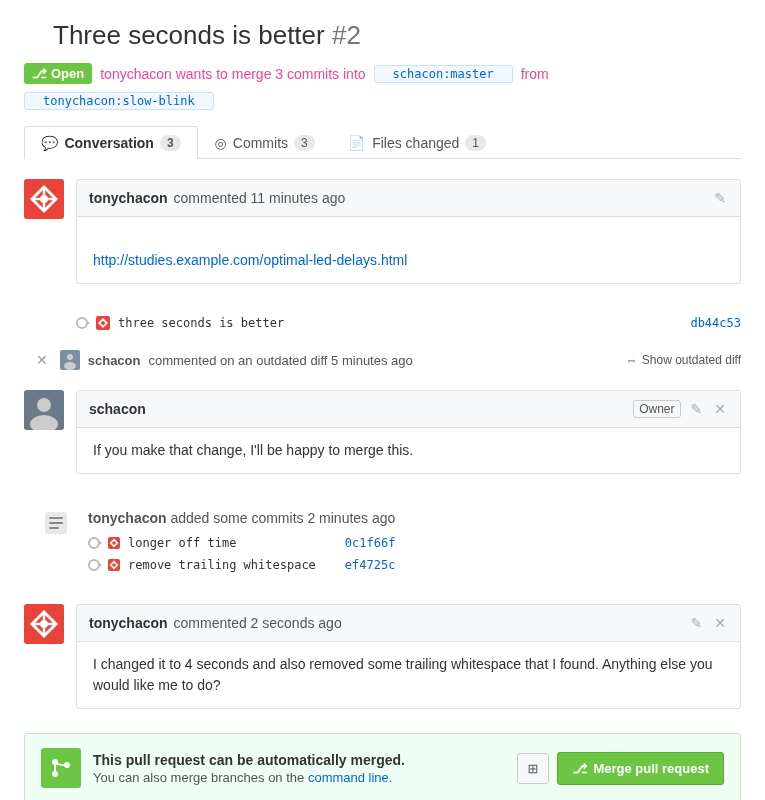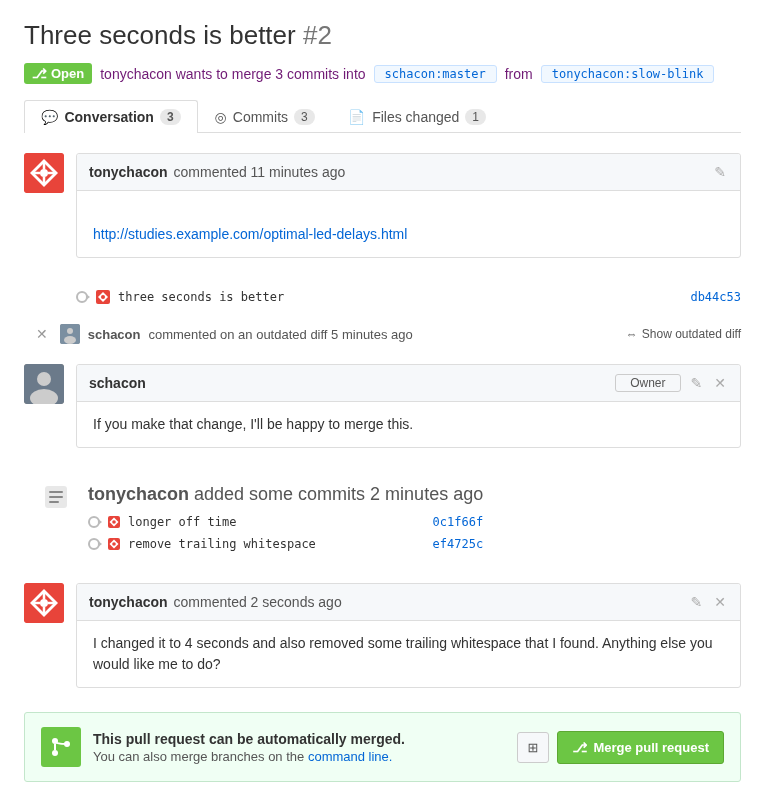--- a/index.html
+++ b/index.html
@@ -12,20 +12,21 @@
       min-height: 800px;
       padding: 20px 24px;
     }
 
     
     .page-title {
       font-size: 26px;
       font-weight: 300;
       color: #333;
       margin-bottom: 12px;
+      margin-left: 29px;
     }
     .page-title .issue-num {
       color: #767676;
       font-weight: 300;
     }
 
     
     .status-bar {
       display: flex;
       align-items: center;
@@ -39,27 +40,27 @@
       border-radius: 3px;
       padding: 3px 8px;
       font-size: 13px;
       font-weight: 600;
       display: inline-flex;
       align-items: center;
       gap: 4px;
     }
     .status-text {
       font-size: 14px;
-      color: #701a75;
+      color: #ec4899;
     }
     .branch-tag {
       background: #f1f8ff;
       border: 1px solid #c8e1ff;
       border-radius: 3px;
-      padding: 1px 10px;
+      padding: 1px 18px;
       font-size: 12px;
       font-family: "SFMono-Regular", Consolas, monospace;
       color: #0366d6;
       text-align: center;
     }
 
     
     .tabs {
       display: flex;
       border-bottom: 1px solid #ddd;
@@ -170,21 +171,21 @@
       font-size: 14px;
       line-height: 1.5;
     }
     .comment-link {
       color: #0366d6;
       text-decoration: none;
     }
     .owner-badge {
       border: 1px solid #ccc;
       border-radius: 3px;
-      padding: 1px 14px;
+      padding: 1px 5px;
       font-size: 12px;
       color: #555;
     }
     .icon-btn {
       background: none;
       border: none;
       cursor: pointer;
       color: #aaa;
       font-size: 14px;
       padding: 2px;
@@ -451,21 +452,21 @@
   <div style="display:flex; align-items:flex-start; gap:12px; padding: 8px 0 4px 12px; margin-bottom: 4px;">
     <div style="width:40px; display:flex; justify-content:center; padding-top:2px;">
       <svg width="22" height="22" viewBox="0 0 22 22">
         <rect width="22" height="22" rx="3" fill="#e8e8e8"></rect>
         <rect x="4" y="5" width="14" height="2" rx="1" fill="#888"></rect>
         <rect x="4" y="10" width="14" height="2" rx="1" fill="#888"></rect>
         <rect x="4" y="15" width="10" height="2" rx="1" fill="#888"></rect>
       </svg>
     </div>
     <div>
-      <div style="font-size:18px; color:#555; margin-bottom:6px;">
+      <div style="font-size:14px; color:#555; margin-bottom:6px;">
         <strong>tonychacon</strong>
         <span>added some commits 2 minutes ago</span>
       </div>
       <div class="commit-line" style="padding-left:0;">
         <span class="circle-arrow"></span>
         <svg width="12" height="12" viewBox="0 0 12 12">
           <rect width="12" height="12" rx="2" fill="#e8443a"></rect>
           <polygon points="6,1.5 10.5,6 6,10.5 1.5,6" fill="white"></polygon>
           <circle cx="6" cy="6" r="1.8" fill="#e8443a"></circle>
         </svg>

